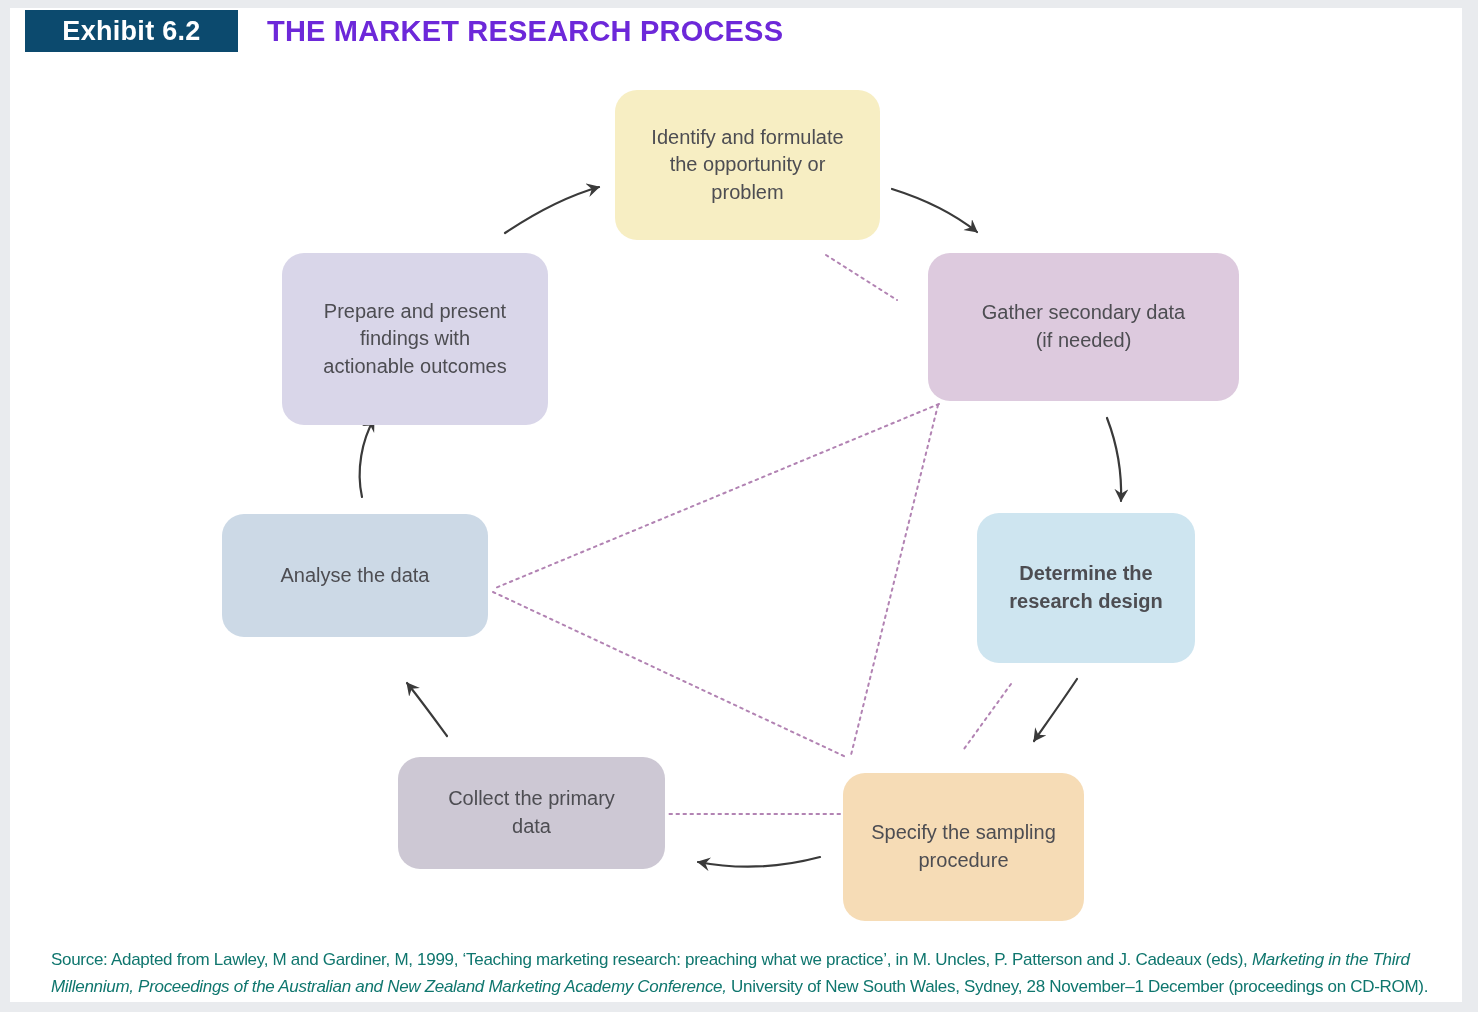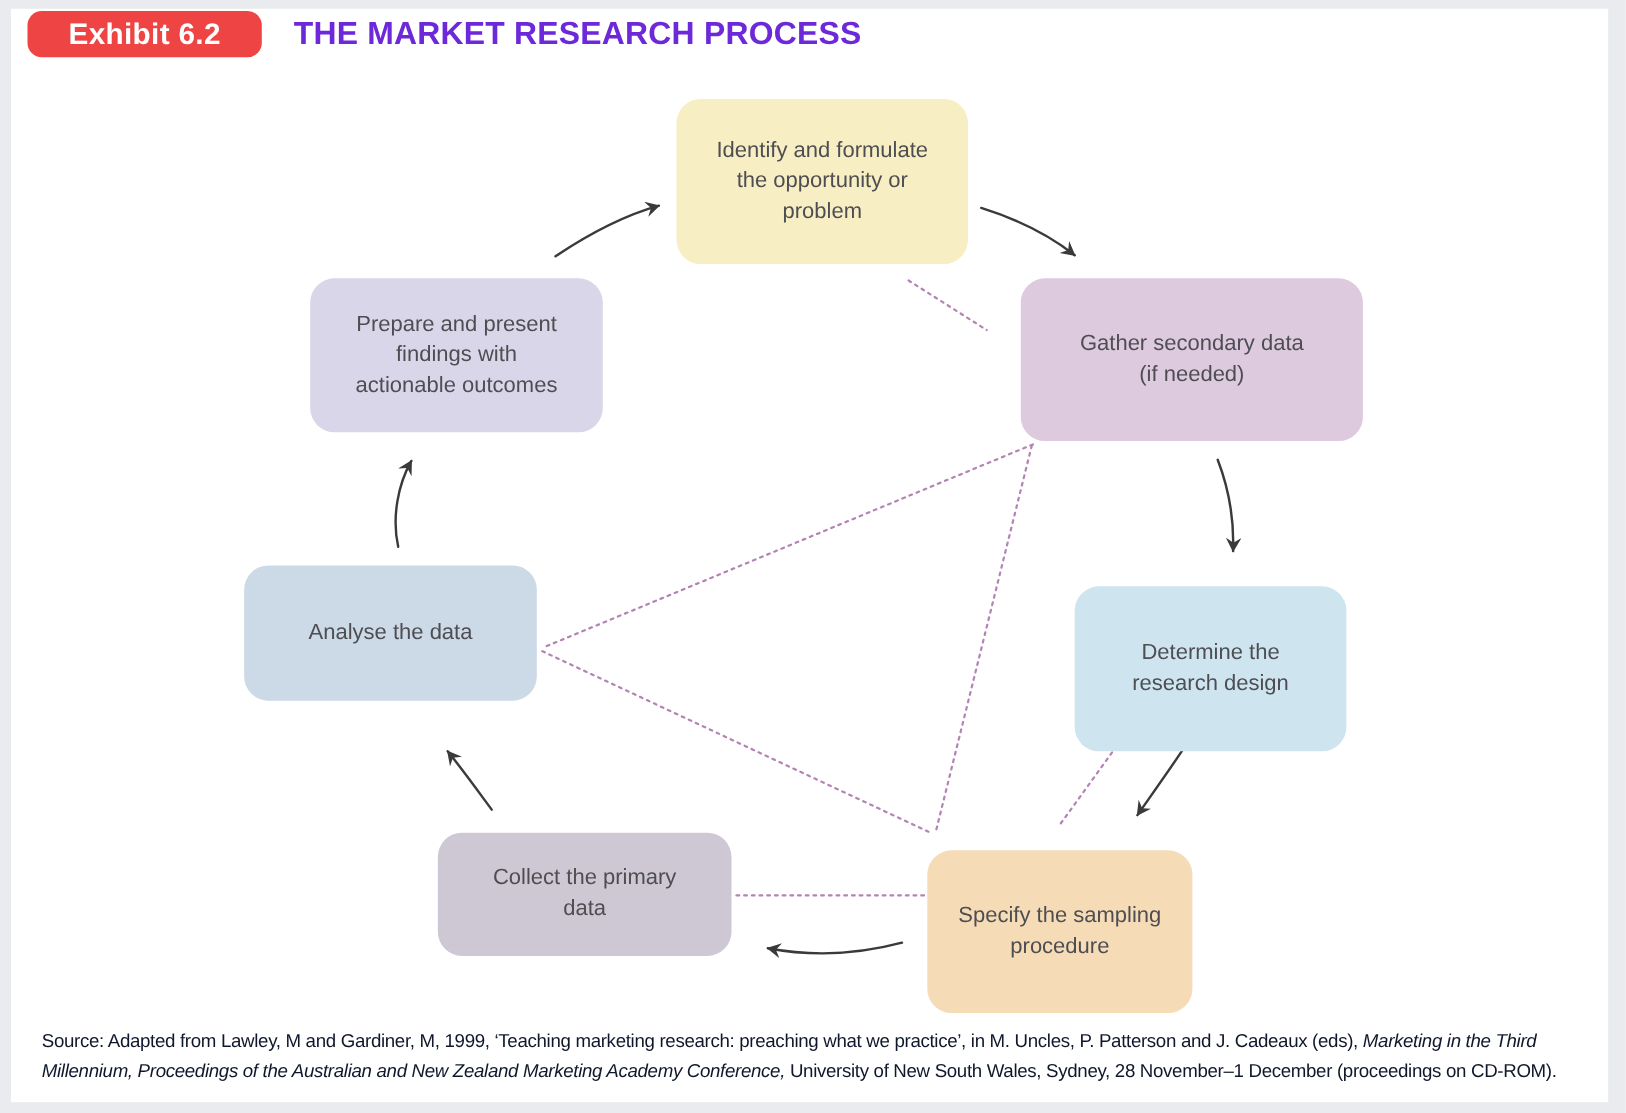--- a/index.html
+++ b/index.html
@@ -28,41 +28,41 @@
   .node{
     position:absolute;border-radius:22px;
     display:flex;align-items:center;justify-content:center;text-align:center;
     color:#4d4d52;font-size:20px;line-height:1.38;
   }
   .node .label{display:inline-block;}
   .n-identify{left:615px;top:90px;width:265px;height:150px;}
   .n-identify .label{max-width:205px;}
   .n-gather{left:928px;top:253px;width:311px;height:148px;}
   .n-gather .label{max-width:222px;}
-  .n-determine{left:977px;top:533px;width:247px;height:150px;}
+  .n-determine{left:977px;top:513px;width:218px;height:150px;font-weight:bold;}
   .n-determine .label{max-width:185px;}
   .n-specify{left:843px;top:757px;width:241px;height:148px;margin-top:16px;}
   .n-specify .label{max-width:205px;}
   .n-collect{left:398px;top:757px;width:267px;height:112px;}
   .n-collect .label{max-width:190px;}
   .n-analyse{left:222px;top:514px;width:266px;height:123px;}
-  .n-prepare{left:282px;top:253px;width:266px;height:140px;}
+  .n-prepare{left:282px;top:253px;width:266px;height:172px;}
   .n-prepare .label{max-width:200px;}
   
   .source{
-    position:absolute;left:35px;top:930px;width:1388px;margin:3px;
-    color:#0f172a;font-size:17px;line-height:1.6;letter-spacing:-.3px;
+    position:absolute;left:35px;top:930px;width:1388px;margin:16px;
+    color:#0f766e;font-size:17px;line-height:1.6;letter-spacing:-.3px;
   }
 </style>
 </head>
 <body>
 
 <div class="page"></div>
 
-<div class="badge" style="background: #ef4444; border-radius: 13px;">
+<div class="badge" style="background: #0c4a6e;">
   <span>Exhibit 6.2</span>
 </div>
 <h1 class="fig-title">THE MARKET RESEARCH PROCESS</h1>
 
 <svg class="connector-layer" viewBox="0 0 1478 1012" xmlns="http://www.w3.org/2000/svg">
   <defs>
     <marker id="ah" markerUnits="userSpaceOnUse" markerWidth="16" markerHeight="16" refX="12" refY="7" orient="auto">
       <path id="arrowhead-path" d="M0,0 L13,7 L0,14 L4.5,7 Z" fill="#3a3a3a"></path>
     </marker>
   </defs>

